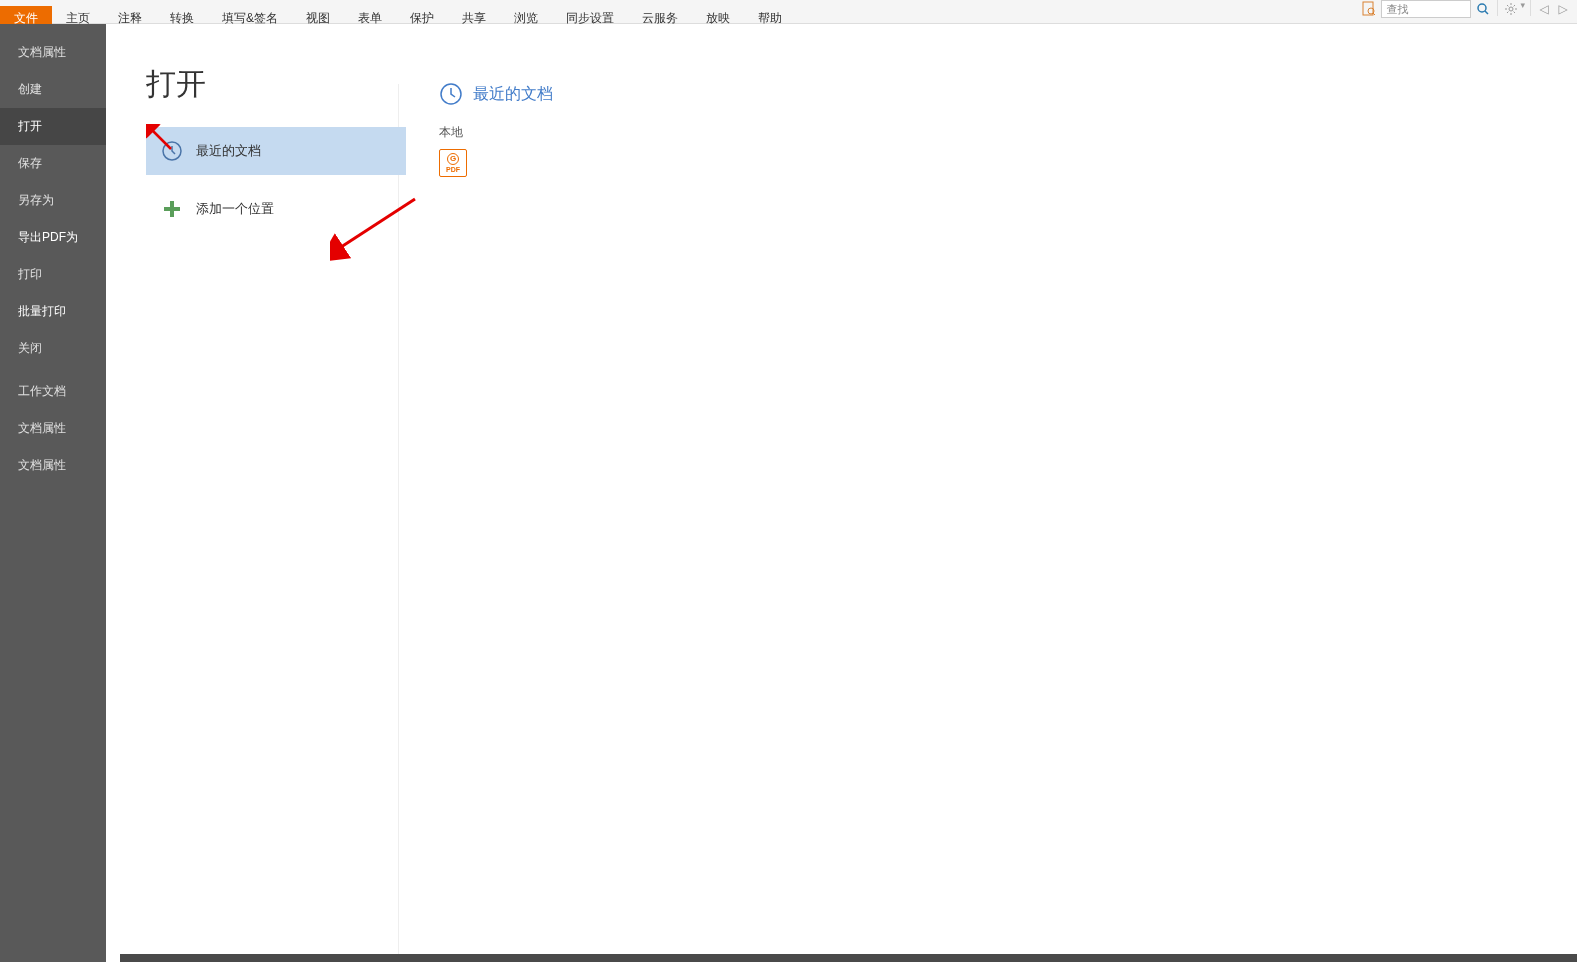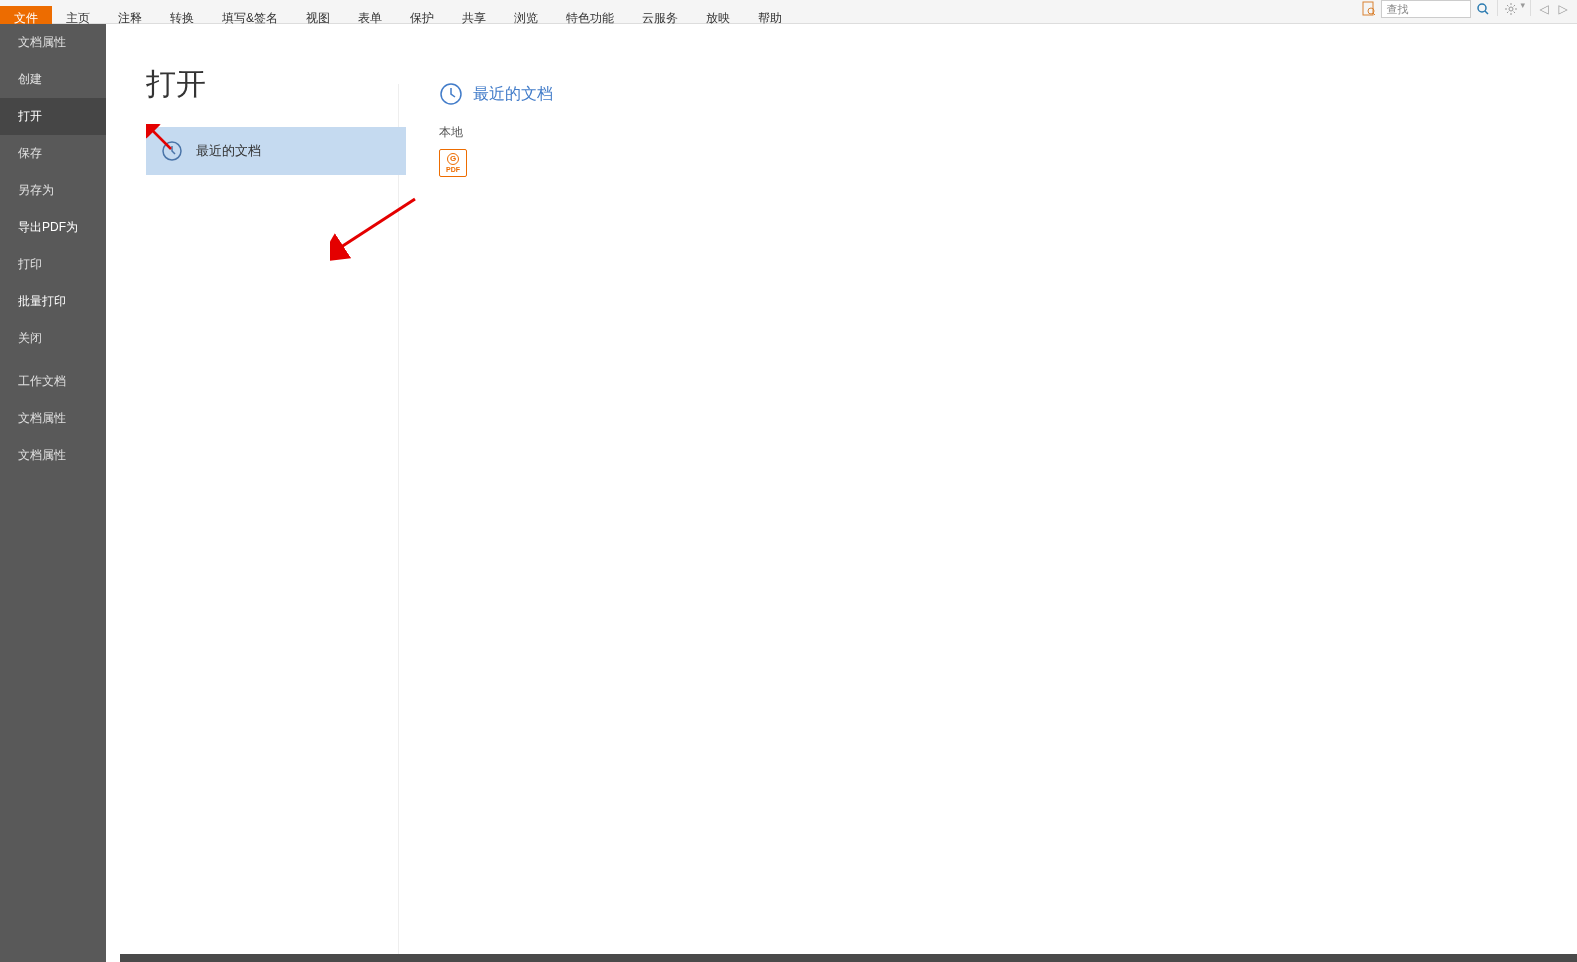--- a/index.html
+++ b/index.html
@@ -11,21 +11,21 @@
     .top-menu-spacer { flex: 1; }
     .top-right { display: flex; align-items: flex-start; gap: 3px; padding-right: 6px; height: 100%; }
     .srch-ic { width: 18px; height: 18px; display: flex; align-items: center; justify-content: center; color: #d98232; }
     .srch-box { width: 90px; height: 18px; border: 1px solid #ccc; font-size: 11px; padding: 0 4px; background: #fff; color: #888; display: flex; align-items: center; }
     .srch-go { width: 18px; height: 18px; color: #2a7ab0; display: flex; align-items: center; justify-content: center; }
     .gear-ic, .nav-arrow { width: 16px; height: 18px; color: #999; display: flex; align-items: center; justify-content: center; font-size: 12px; }
     .top-sep { width: 1px; height: 16px; background: #ddd; margin: 0 2px; }
     
     .main { display: flex; height: calc(100% - 24px); }
     
-    .sidebar-left { width: 106px; background: #595959; display: flex; flex-direction: column; padding-top: 0; }
+    .sidebar-left { width: 106px; background: #595959; display: flex; flex-direction: column; padding-top: 10px; }
     .side-item { padding: 10px 18px; color: #e0e0e0; font-size: 12px; cursor: pointer; }
     .side-item.active { background: #464646; color: #fff; }
     .side-item.disabled { color: #ffffff; }
     .side-gap { height: 6px; }
     
     .content { flex: 1; display: flex; background: #fff; }
     
     .column1 { width: 300px; padding: 40px 0 0 40px; }
     .page-title { font-size: 30px; font-weight: 300; color: #333; margin-bottom: 22px; }
     .location-list { display: flex; flex-direction: column; gap: 10px; }
@@ -59,21 +59,21 @@
   <div class="top-menu-item active">文件</div>
   <div class="top-menu-item">主页</div>
   <div class="top-menu-item">注释</div>
   <div class="top-menu-item">转换</div>
   <div class="top-menu-item">填写&amp;签名</div>
   <div class="top-menu-item">视图</div>
   <div class="top-menu-item">表单</div>
   <div class="top-menu-item">保护</div>
   <div class="top-menu-item">共享</div>
   <div class="top-menu-item">浏览</div>
-  <div class="top-menu-item">特色功能</div>
+  <div class="top-menu-item">同步设置</div>
   <div class="top-menu-item">云服务</div>
   <div class="top-menu-item">放映</div>
   <div class="top-menu-item">帮助</div>
   <div class="top-menu-spacer"></div>
   <div class="top-right">
     <div class="srch-ic">
       <svg width="16" height="16" viewBox="0 0 16 16">
           <rect x="2" y="1" width="10" height="13" fill="none" stroke="#d98232" stroke-width="1"></rect>
           <circle cx="10" cy="10" r="3" fill="none" stroke="#d98232" stroke-width="1"></circle>
           <line x1="12" y1="12" x2="14" y2="14" stroke="#d98232" stroke-width="1"></line>
@@ -123,20 +123,28 @@
       <div class="location-list">
         <div class="loc-item selected">
           <span class="loc-icon">
             <svg width="22" height="22" viewBox="0 0 22 22">
                 <circle cx="11" cy="11" r="9" fill="none" stroke="#4a74a8" stroke-width="1.5"></circle>
                 <path d="M11 6v5l3 3" fill="none" stroke="#4a74a8" stroke-width="1.5"></path>
               </svg>
           </span>
           <span>最近的文档</span>
         </div>
+        <div class="loc-item">
+          <span class="loc-icon">
+            <svg width="20" height="20" viewBox="0 0 20 20">
+                <path d="M10 2v16M2 10h16" stroke="#5a9e5a" stroke-width="4"></path>
+              </svg>
+          </span>
+          <span>添加一个位置</span>
+        </div>
       </div>
     </div>
 
     <svg class="arrow-annot" width="90" height="70" viewBox="0 0 90 70">
       <defs>
           <marker id="ah1" markerWidth="10" markerHeight="10" refX="2" refY="5" orient="auto">
             <polygon points="0,0 10,5 0,10" fill="#e40000"></polygon>
           </marker>
         </defs>
       <line x1="85" y1="5" x2="8" y2="55" stroke="#e40000" stroke-width="3" marker-end="url(#ah1)"></line>

